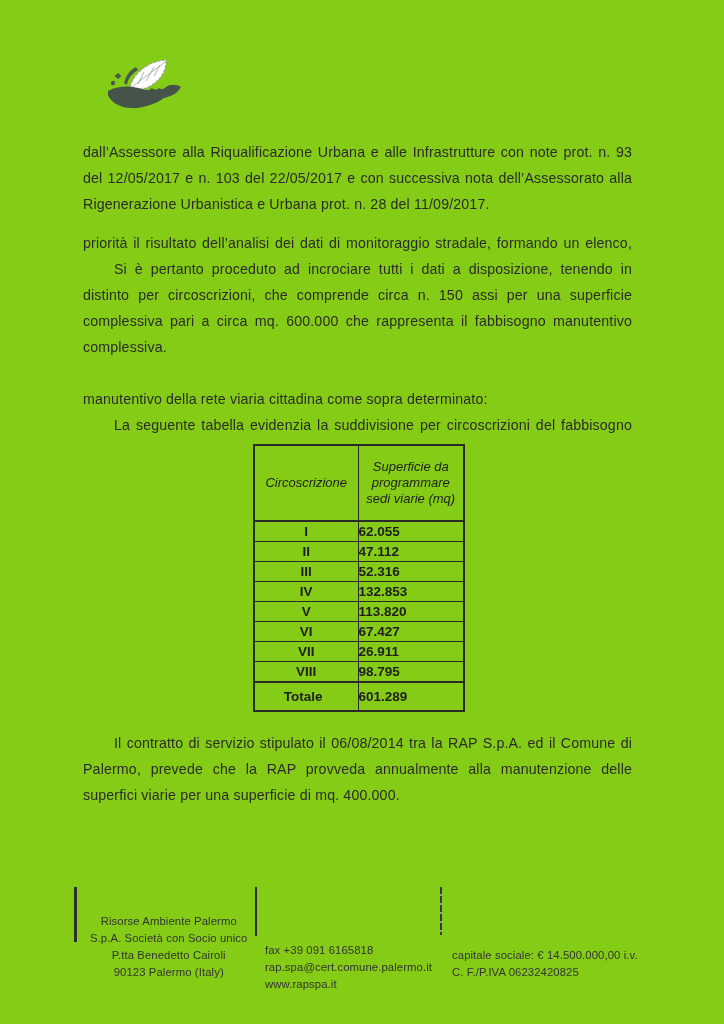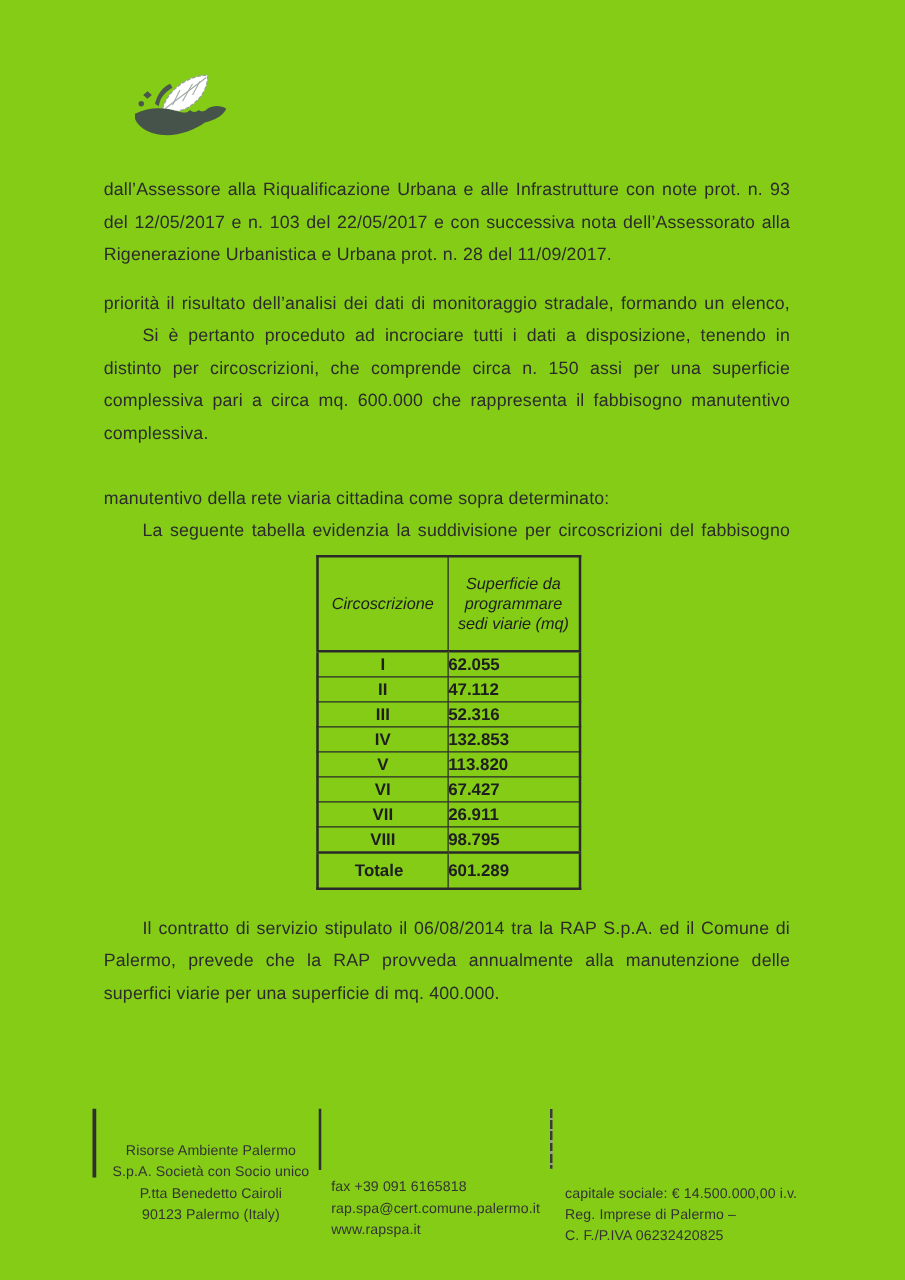--- a/index.html
+++ b/index.html
@@ -169,17 +169,16 @@
   </div>
 
   <div class="fcol" id="fc2">
     <div>fax +39 091 6165818</div>
     <div>rap.spa@cert.comune.palermo.it</div>
     <div>www.rapspa.it</div>
   </div>
 
   <div class="fcol" id="fc3">
     <div>capitale sociale: € 14.500.000,00 i.v.</div>
-    <div>Reg. Imprese di Palermo –</div>
     <div>C. F./P.IVA 06232420825</div>
   </div>
 
 </div>
 
 </body></html>

